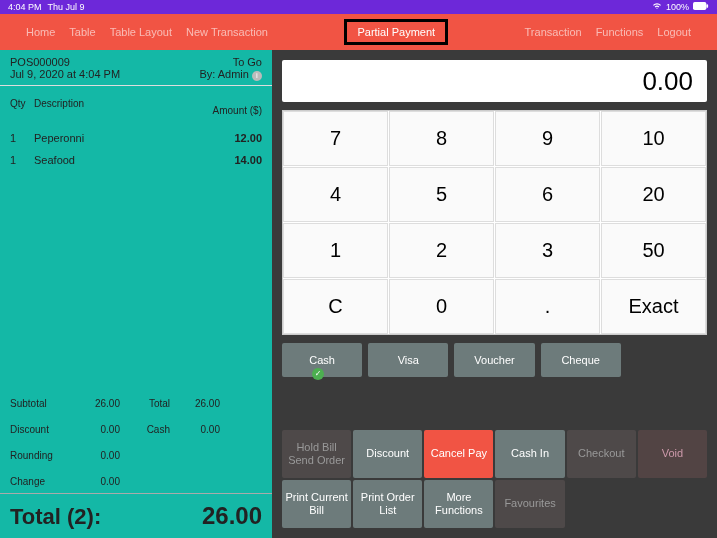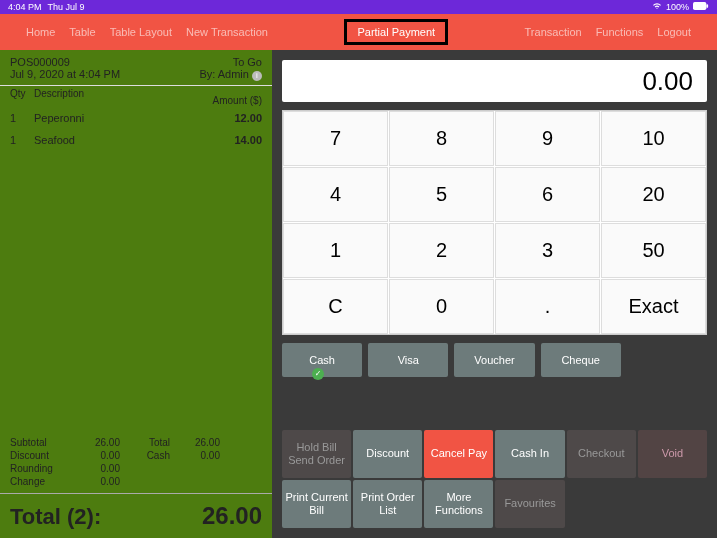--- a/index.html
+++ b/index.html
@@ -5,35 +5,35 @@
   * { box-sizing: border-box; margin: 0; padding: 0; font-family: -apple-system, Helvetica, Arial, sans-serif; }
   body { width: 717px; height: 538px; background: #3a3a3a; overflow: hidden; }
   .status-bar { height: 14px; background: #6d28d9; color: #fff; font-size: 9px; display: flex; align-items: center; padding: 0 8px; justify-content: space-between; }
   .status-left { display: flex; gap: 6px; }
   .status-right { display: flex; gap: 4px; align-items: center; }
   .nav-bar { height: 36px; background: #f15444; display: flex; align-items: center; padding: 0 26px; color: #fff; font-size: 11px; justify-content: space-between; gap: 11px; }
   .nav-left, .nav-right { display: flex; gap: 14px; align-items: center; }
   .nav-left span, .nav-right span { color: rgba(255,255,255,0.6); cursor: pointer; }
   .partial { border: 3px solid #000; padding: 4px 10px; color: #fff; font-weight: 500; }
   .main { display: flex; height: 488px; }
-  .receipt { width: 272px; background: #4d7c0f; display: flex; flex-direction: column; font-size: 11px; color: #222; }
+  .receipt { width: 272px; background: #14b8a6; display: flex; flex-direction: column; font-size: 11px; color: #222; }
   .rcpt-head { padding: 6px 10px 4px; }
   .rcpt-row { display: flex; justify-content: space-between; }
   .admin-badge { display:inline-block; width:10px; height:10px; border-radius:50%; background:#bbb; color:#fff; font-size:8px; text-align:center; line-height:10px; }
-  .rcpt-cols { display: flex; padding: 2px 10px; font-size: 10px; border-top:1px solid #ddd;}
+  .rcpt-cols { display: flex; padding: 12px 10px; font-size: 10px; border-top:1px solid #ddd;}
   .col-qty { width: 24px; }
   .col-desc { flex: 1; }
   .col-amt { text-align: right; margin-top: 7px; }
   .items { flex: 1; padding: 4px 10px; }
   .item-row { display: flex; margin-bottom: 10px; font-size: 11px; }
   .item-row .q { width: 24px; }
   .item-row .d { flex: 1; }
   .item-row .a { font-weight: bold; }
   .summary { padding: 6px 10px; font-size: 10px; }
-  .sum-grid { display: grid; grid-template-columns: 60px 50px 50px 50px; row-gap: 2px; }
+  .sum-grid { display: grid; grid-template-columns: 60px 50px 50px 50px; row-gap: 15px; }
   .sum-grid .r { text-align: right; }
   .total-bar { border-top: 1px solid #aaa; padding: 8px 10px; display: flex; justify-content: space-between; align-items: flex-end; }
   .total-bar .lbl { font-size: 22px; font-weight: 600; }
   .total-bar .val { font-size: 24px; font-weight: 600; }
   .right-panel { flex: 1; background: #3a3a3a; padding: 10px; display: flex; flex-direction: column; gap: 8px; }
   .display { background: #fff; height: 42px; border-radius: 2px; display: flex; align-items: center; justify-content: flex-end; padding: 0 14px; font-size: 26px; font-weight: 400; }
   .keypad { background: #fff; display: grid; grid-template-columns: repeat(4,1fr); gap: 1px; border: 1px solid #ccc; }
   .key { background: #fafafa; height: 55px; display:flex; align-items:center; justify-content:center; font-size: 20px; cursor:pointer; border: 0.5px solid #ddd;}
   .pay-row { display: grid; grid-template-columns: repeat(5,1fr); gap: 6px; }
   .pay-btn { background: #6d7b7b; color:#fff; height:34px; display:flex; align-items:center; justify-content:center; font-size:11px; border-radius:2px; cursor:pointer; position:relative;}

